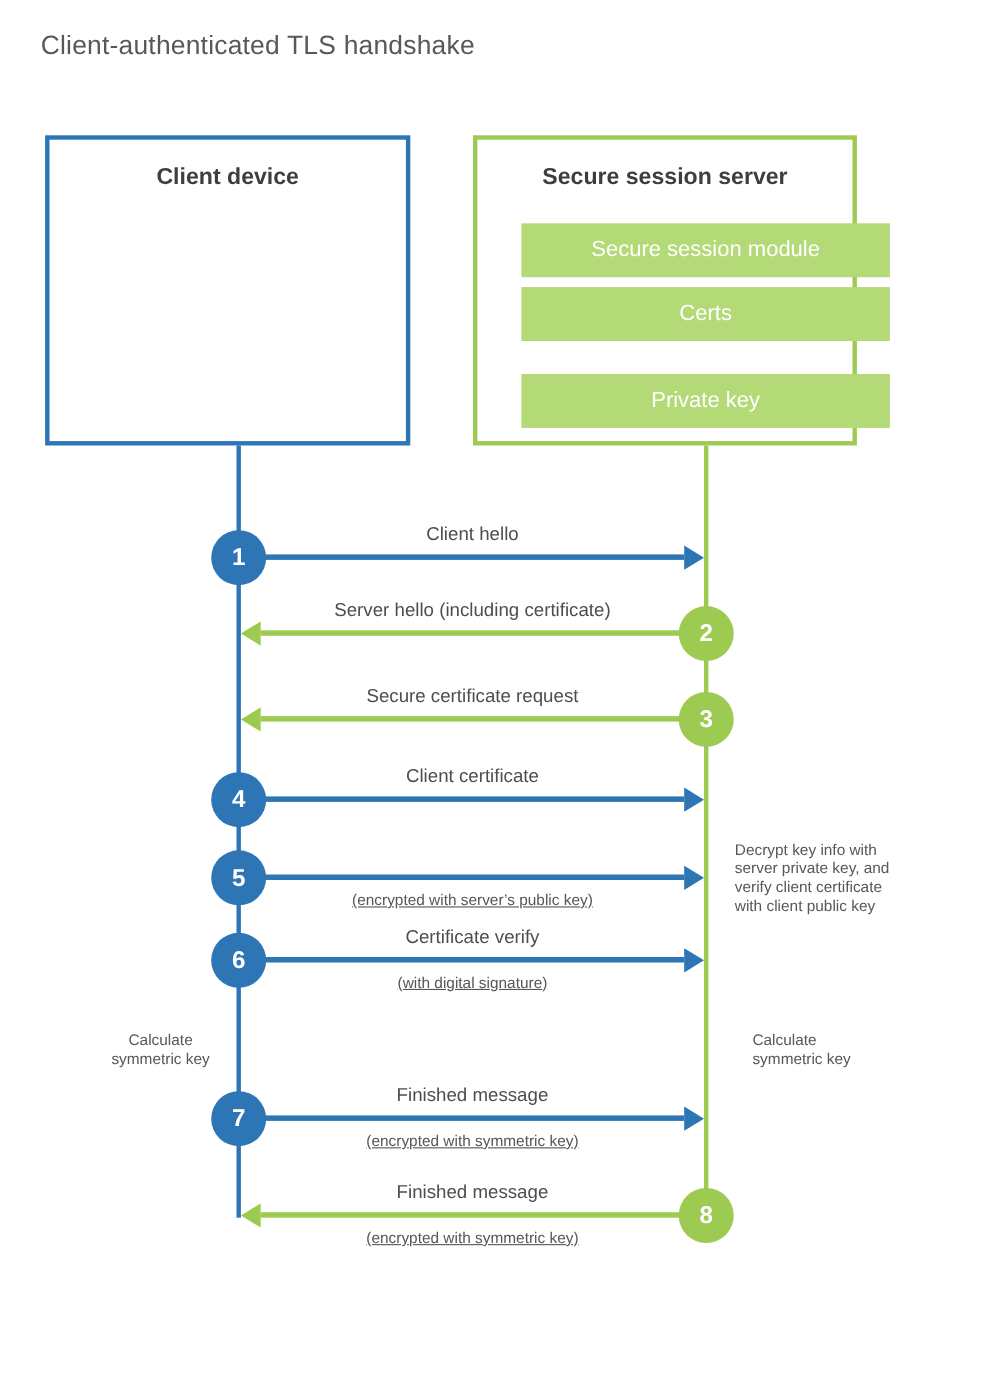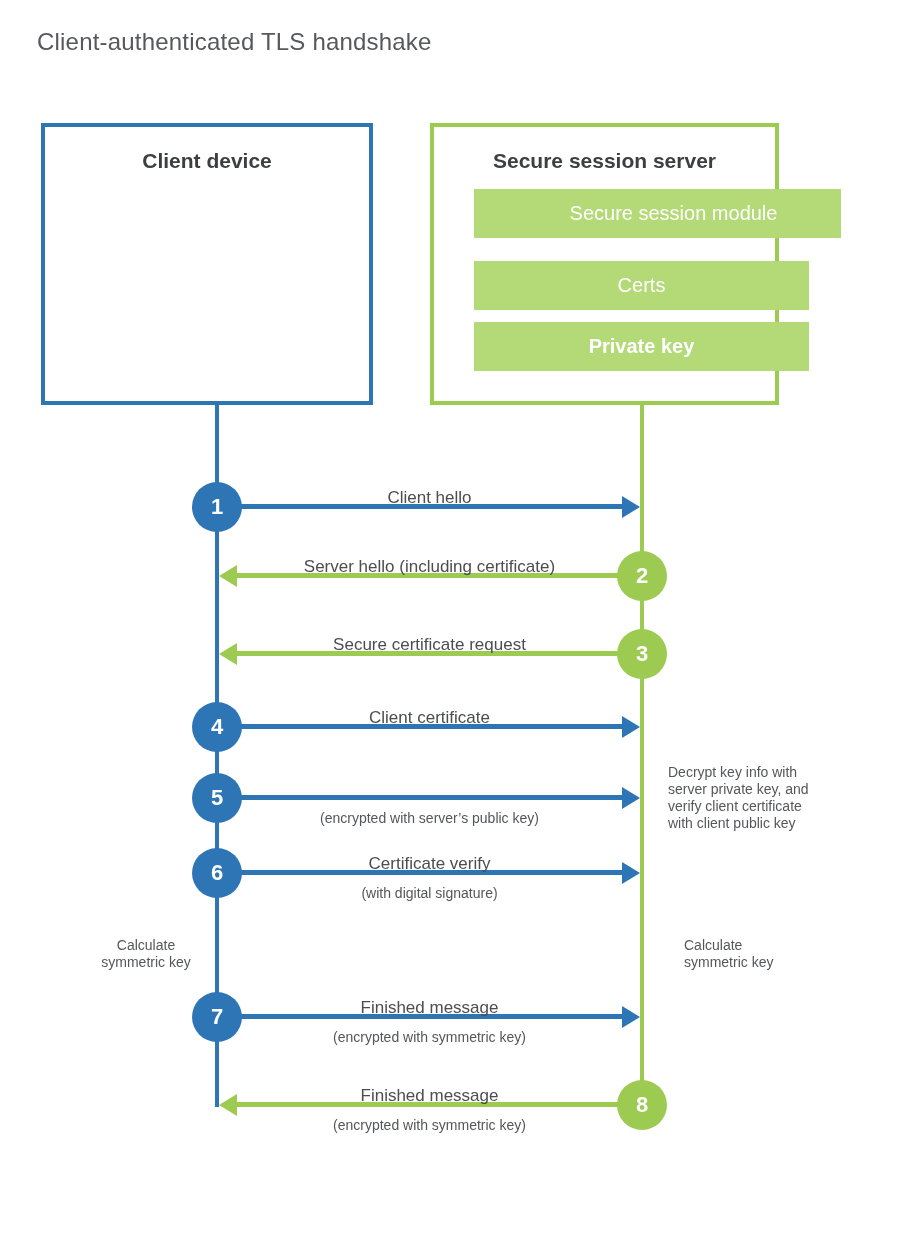--- a/index.html
+++ b/index.html
@@ -23,23 +23,23 @@
     position:absolute; left:33px; top:73px; width:277px; height:173px;
     background:var(--blue_fill); color:#ffffff; font-size:20px; line-height:30px;
     display:flex; align-items:center; justify-content:center; text-align:center;
   }
   .app-box span { display:block; max-width:170px; }
   .module-bar {
     position:absolute; left:40px; width:335px; height:49px;
     background:var(--green_fill); color:#ffffff; font-size:20px;
     display:flex; align-items:center; justify-content:center; text-align:center;
   }
-  .module-bar.m0 { top:62px;padding-left:32px; }
+  .module-bar.m0 { top:76px; }
   .module-bar.m1 { top:134px; }
-  .module-bar.m2 { top:195px;font-weight:bold; }
+  .module-bar.m2 { top:213px; }
 
   
   .lifeline { position:absolute; top:405px; width:4px; height:702px; }
   .lifeline.client { left:215px; background:var(--blue); }
   .lifeline.server { left:640px; background:var(--green); }
 
   
   .msg { position:absolute; left:0; width:900px; height:50px; }
   .badge {
     position:absolute; top:0; width:50px; height:50px; border-radius:50%;
@@ -52,25 +52,25 @@
   .msg.right .aline { left:217px; width:405px; background:var(--blue); }
   .msg.left  .aline { left:237px; width:405px; background:var(--green); }
   .ahead {
     position:absolute; top:14px; width:0; height:0;
     border-top:11px solid transparent; border-bottom:11px solid transparent;
   }
   .msg.right .ahead { left:622px; border-left:18px solid var(--blue); }
   .msg.left  .ahead { left:219px; border-right:18px solid var(--green); }
   .mlabel {
     position:absolute; left:217px; width:425px; top:-6px;
-    text-align:center; font-size:17px; line-height:20px; color:#4c4d4f;margin-top:12px;
+    text-align:center; font-size:17px; line-height:20px; color:#4c4d4f;
   }
   .msub {
     position:absolute; left:217px; width:425px; top:37px;
-    text-align:center; font-size:14px; line-height:17px; color:#55565a;
+    text-align:center; font-size:14px; line-height:17px; color:#55565a;text-decoration:underline;
   }
 
   
   .note { position:absolute; font-size:14px; line-height:17px; color:#56575a; }
   .note.decrypt    { left:668px; top:764px; width:160px; text-align:left; }
   .note.calc-left  { left:96px;  top:937px; width:100px; text-align:center; }
   .note.calc-right { left:684px; top:937px; width:100px; text-align:left; }
 </style>
 </head>
 <body>

